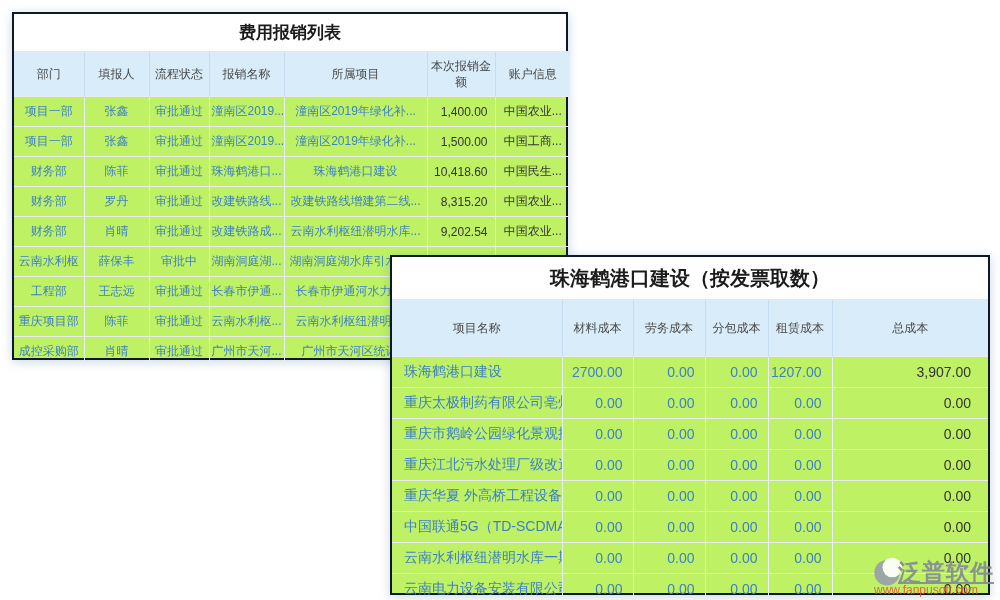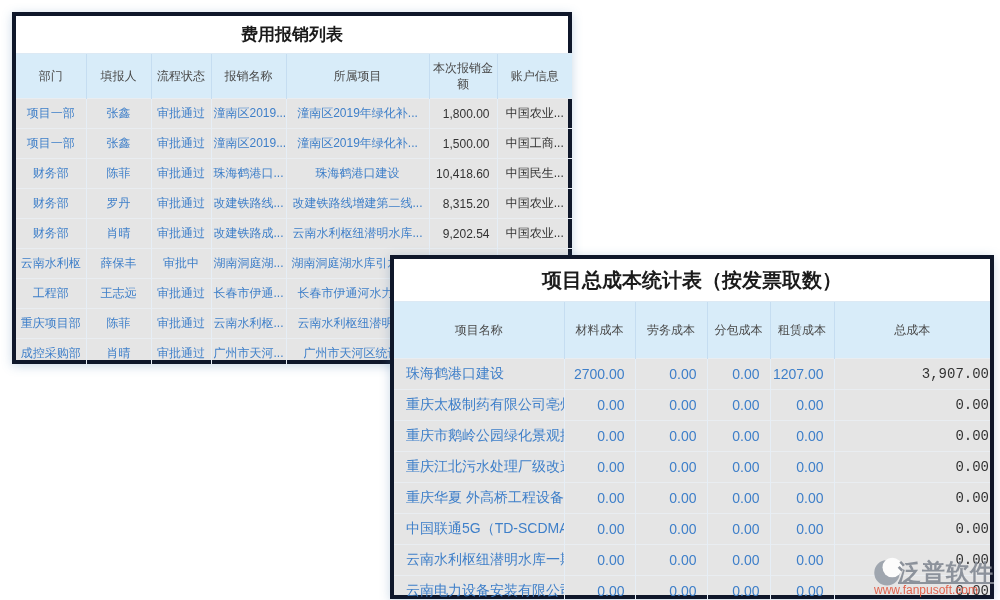--- a/index.html
+++ b/index.html
@@ -1,21 +1,21 @@
 <!DOCTYPE html>
 <html><head>
 <meta charset="utf-8">
 <style>
   html,body{margin:0;padding:0;}
   body{
     width:1000px;height:600px;position:relative;overflow:hidden;background:#ffffff;
     font-family:"Liberation Sans","DejaVu Sans",sans-serif;
   }
   .win{
-    position:absolute;background:#e5e5e5;border:4px solid #0f172a;
+    position:absolute;background:#bef264;border:2px solid #0f172a;
     box-shadow:0 2px 10px rgba(70,120,170,.28);
   }
   .win-left{left:12px;top:12px;width:552px;height:344px;z-index:1;}
   .win-right{left:390px;top:255px;width:596px;height:336px;z-index:10;}
   .win-title{
     text-align:center;color:#1b1b1b;font-weight:bold;background:#fff;
     display:flex;align-items:center;justify-content:center;
   }
   .win-left .win-title{height:37px;font-size:17px;}
   .win-right .win-title{height:42px;font-size:20px;}
@@ -35,21 +35,21 @@
   }
   .tbl tbody td:first-child{border-left:none;margin-top:36px;}
   .tbl-left tbody td{height:29px;font-size:12px;}
   .tbl-right tbody td{height:30px;font-size:14px;}
   .tbl-left td.c-amount{text-align:right;padding-right:7px;color:#333;}
   .tbl-left td.c-account{color:#333;}
   td.approved{color:#2fa14b;}
   td.pending{color:#f2a43c;}
   .tbl-right td.c-project{text-align:left;padding-left:12px;}
   .tbl-right td.c-num{text-align:right;padding-right:10px;}
-  .tbl-right td.c-total{text-align:right;padding-right:1px;color:#333;font-family:Liberation Mono, monospace;}
+  .tbl-right td.c-total{text-align:right;padding-right:17px;color:#333;}
   .watermark{
     position:absolute;right:6px;bottom:4px;z-index:20;width:136px;
     opacity:.92;pointer-events:none;
   }
   .wm-row{display:flex;align-items:center;justify-content:flex-end;}
   .wm-brand{color:#858b95;font-weight:bold;font-size:23px;letter-spacing:1px;line-height:1;text-decoration:underline;}
   .wm-icon{width:30px;height:30px;margin-right:-4px;flex:0 0 auto;}
   .wm-url{color:#e25840;font-size:12px;text-align:center;margin-top:-3px;line-height:1;}
 </style>
 </head>
@@ -78,21 +78,21 @@
           <th>账户信息</th>
         </tr>
       </thead>
     <tbody id="expense-body">
         <tr>
           <td>项目一部</td>
           <td>张鑫</td>
           <td class="approved">审批通过</td>
           <td>潼南区2019...</td>
           <td>潼南区2019年绿化补...</td>
-          <td class="c-amount">1,800.00</td>
+          <td class="c-amount">1,400.00</td>
           <td class="c-account">中国农业...</td>
         </tr>
         <tr>
           <td>项目一部</td>
           <td>张鑫</td>
           <td class="approved">审批通过</td>
           <td>潼南区2019...</td>
           <td>潼南区2019年绿化补...</td>
           <td class="c-amount">1,500.00</td>
           <td class="c-account">中国工商...</td>
@@ -158,21 +158,21 @@
           <td>广州市天河...</td>
           <td>广州市天河区统计局</td>
           <td class="c-amount"></td>
           <td class="c-account"></td>
         </tr>
       </tbody>
   </table>
 </div>
 
 <div class="win win-right">
-  <div class="win-title">项目总成本统计表（按发票取数）</div>
+  <div class="win-title">珠海鹤港口建设（按发票取数）</div>
   <table class="tbl tbl-right">
     <colgroup>
       <col style="width:170px">
         <col style="width:71px">
         <col style="width:72px">
       <col style="width:63px">
         <col style="width:64px">
         <col style="width:156px">
     </colgroup>
     <thead>

